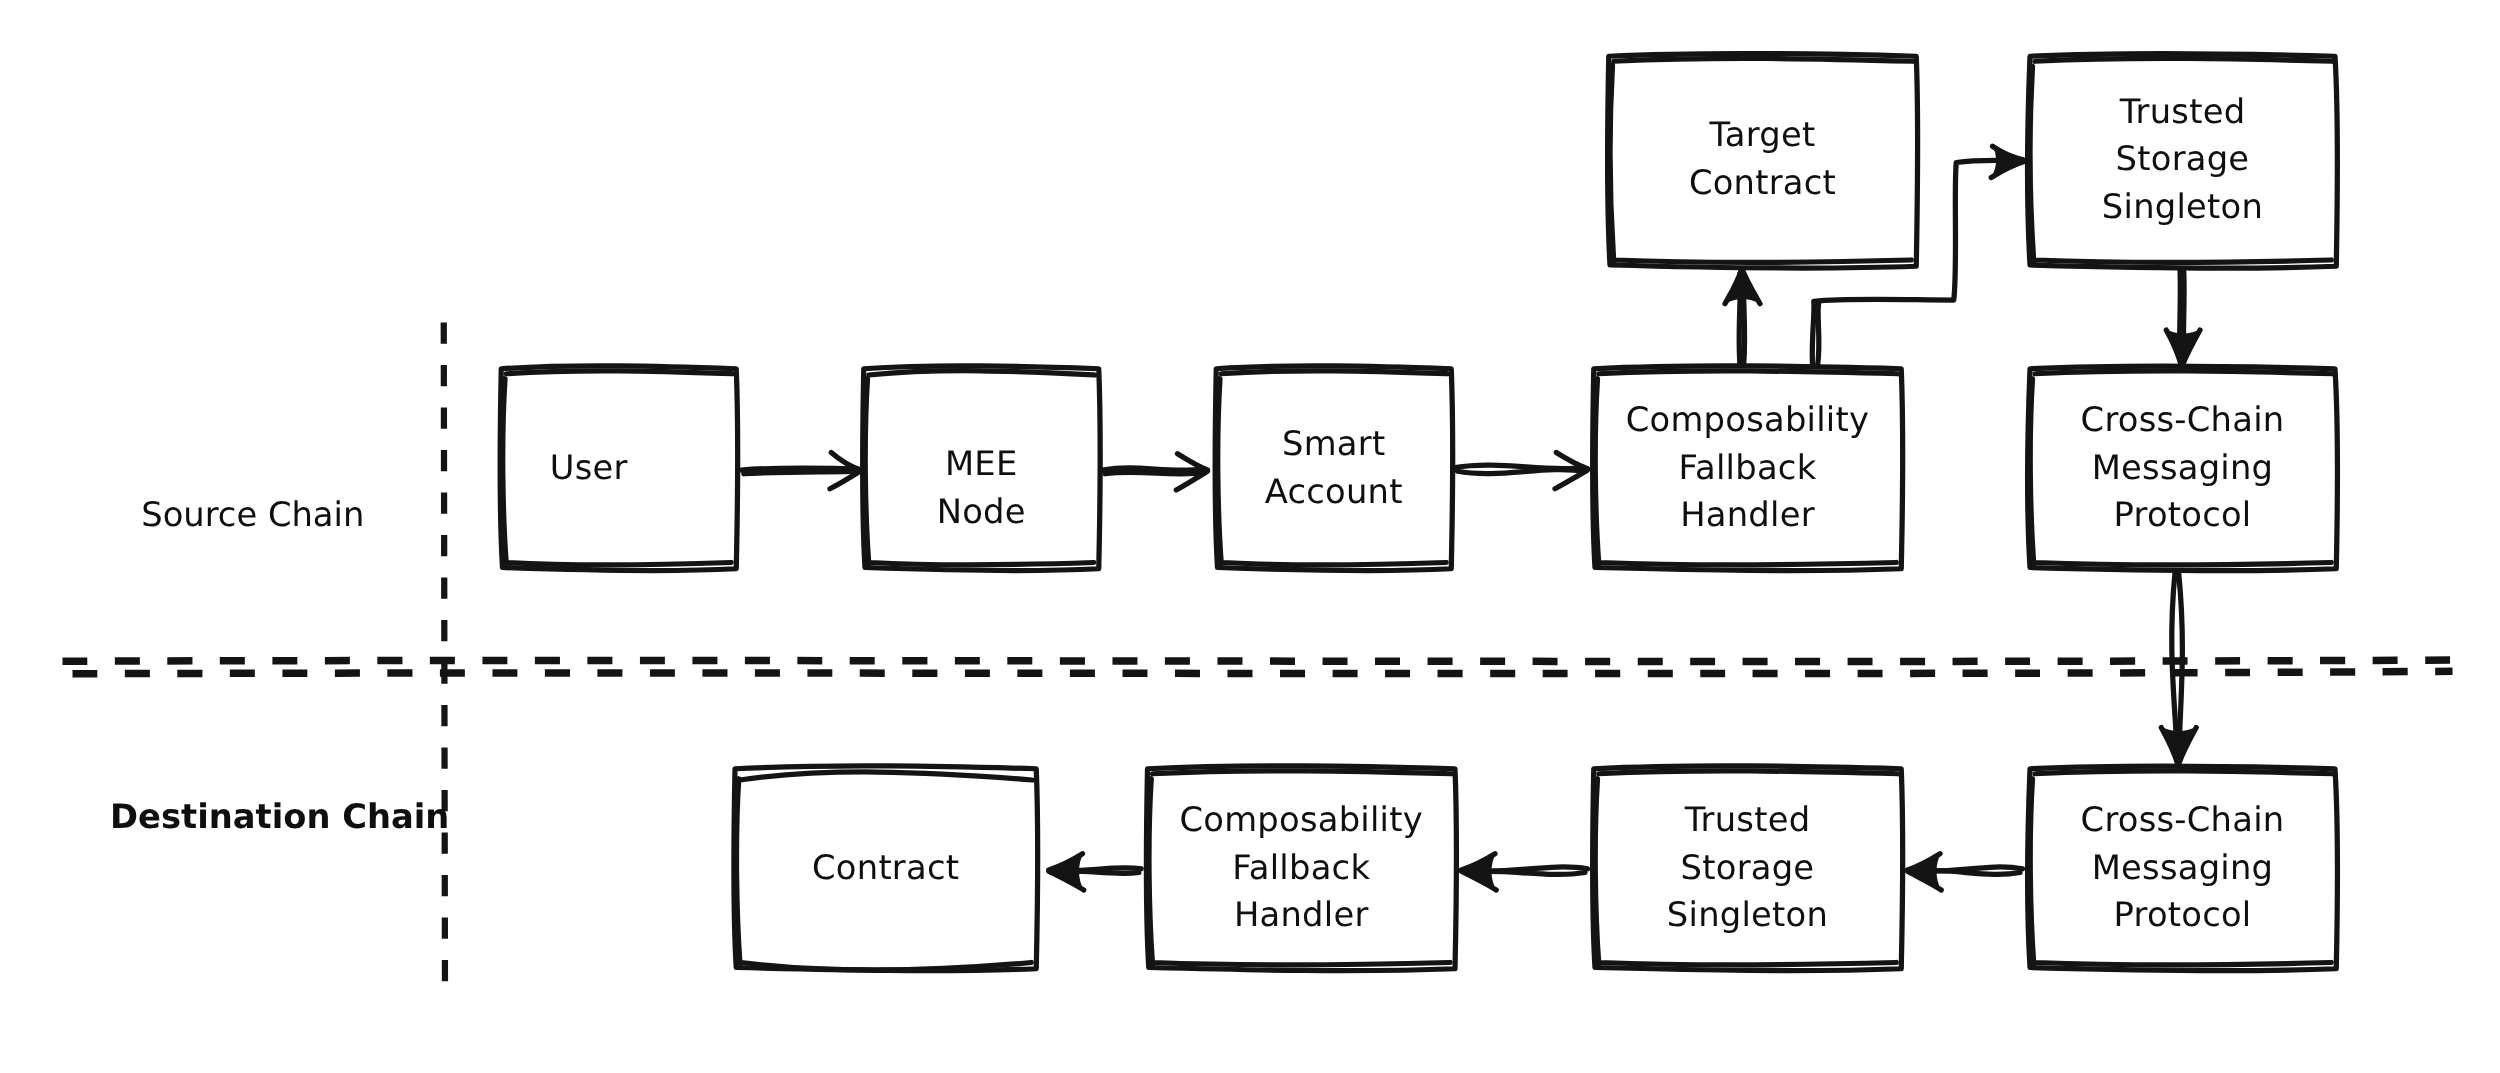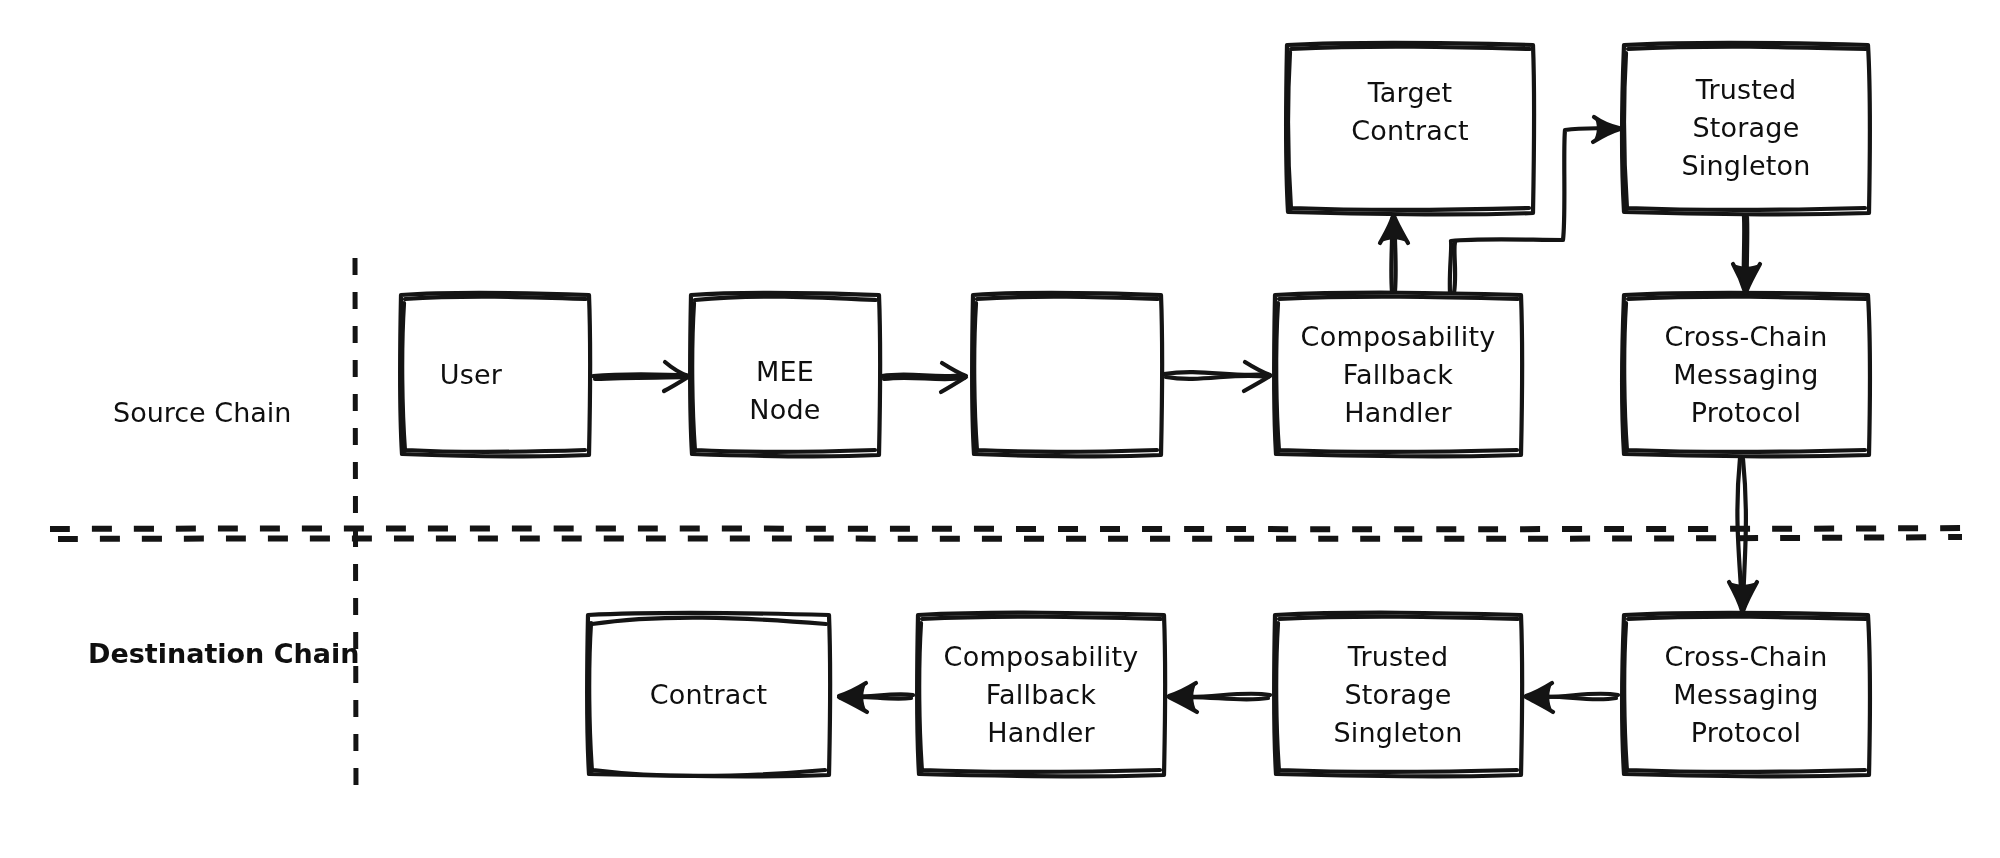--- a/index.html
+++ b/index.html
@@ -170,28 +170,30 @@
       <path d="M913,695 C890,692 865,699 842,696"></path>
       <path d="M911,698 C888,701 863,694 841,698"></path>
       <path d="M866,683 C858,688 848,693 839,696 M867,712 C859,707 849,702 839,697"></path>
       <path d="M867,682 C859,687 849,692 838,696 L838,698 C849,702 859,707 867,712 C862,703 862,691 867,682 Z" fill="#141414" stroke="none"></path>
     </g>
   </svg>
 
   <div class="lane-label" style="left:113px;top:396px;">Source Chain</div>
   <div class="lane-label" style="left:88px;top:637px;font-weight:bold;">Destination Chain</div>
 
-  <div class="node-label" style="left:1285px;top:26px;width:250px;height:172px;">Target
+  <div class="node-label" style="left:1285px;top:42px;width:250px;height:172px;">Target
 Contract</div>
   <div class="node-label" style="left:1622px;top:42px;width:248px;height:172px;">Trusted
 Storage
 Singleton</div>
   <div class="node-label" style="left:375px;top:292px;width:192px;height:165px;">User</div>
   <div class="node-label" style="left:689px;top:292px;width:192px;height:197px;">MEE
 Node</div>
+  <div class="node-label" style="left:971px;top:292px;width:192px;height:165px;">Smart
+Account</div>
   <div class="node-label" style="left:1273px;top:292px;width:250px;height:165px;">Composability
 Fallback
 Handler</div>
   <div class="node-label" style="left:1622px;top:292px;width:248px;height:165px;">Cross-Chain
 Messaging
 Protocol</div>
   <div class="node-label" style="left:586px;top:612px;width:245px;height:165px;">Contract</div>
   <div class="node-label" style="left:916px;top:612px;width:250px;height:165px;">Composability
 Fallback
 Handler</div>

